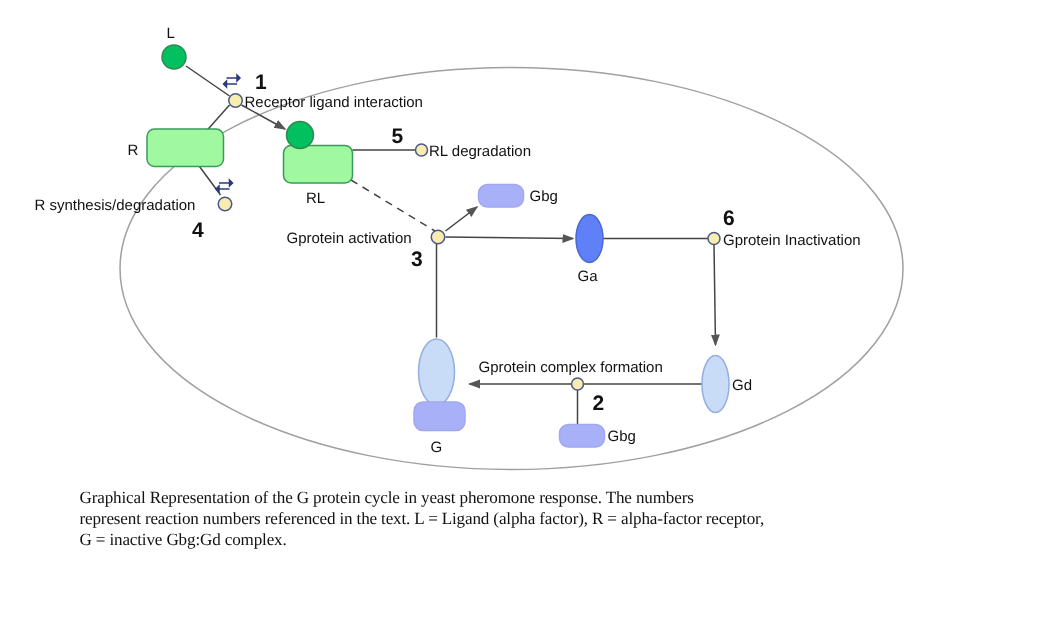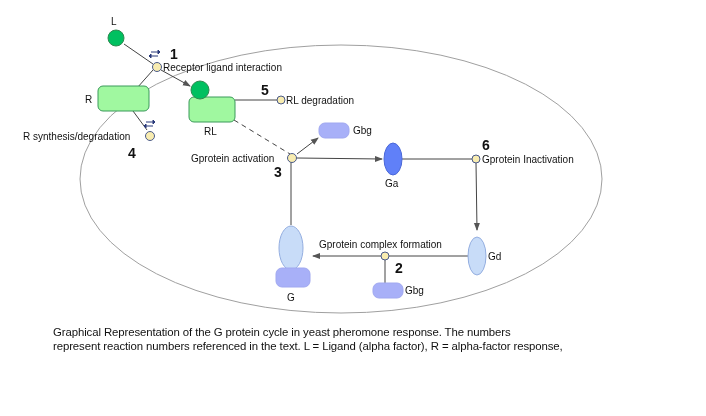--- a/index.html
+++ b/index.html
@@ -1,20 +1,20 @@
 <!DOCTYPE html>
 <html><head>
 <meta charset="utf-8">
 <style>
   html,body{margin:0;padding:0;background:#ffffff;}
   body{width:706px;height:416px;position:relative;overflow:hidden;font-family:"Liberation Sans",sans-serif;}
   svg{position:absolute;left:0;top:0;}
   .lbl{font-family:"Liberation Sans",sans-serif;font-size:10px;fill:#111;}
   .num{font-family:"Liberation Sans",sans-serif;font-size:14px;font-weight:bold;fill:#111;}
-  .caption{position:absolute;left:53px;top:325px;width:640px;font-family:Liberation Sans, sans-serif;font-size:11.4px;line-height:14px;color:#111;letter-spacing:-0.1px;}
+  .caption{position:absolute;left:53px;top:325px;width:640px;font-family:Liberation Serif, serif;font-size:11.4px;line-height:14px;color:#111;letter-spacing:-0.1px;}
   .caption div{white-space:nowrap;}
 </style>
 </head>
 <body>
 
 <svg width="706" height="416" viewBox="0 0 706 416">
   <defs>
     <marker id="arr" markerWidth="8" markerHeight="8" refX="7" refY="4" orient="auto" markerUnits="userSpaceOnUse">
       <path d="M0,1 L8,4 L0,7 Z" fill="#555"></path>
     </marker>
@@ -91,14 +91,15 @@
   <text class="num" x="170" y="59">1</text>
   <text class="num" x="128" y="158">4</text>
   <text class="num" x="261" y="95">5</text>
   <text class="num" x="274" y="177">3</text>
   <text class="num" x="482" y="150">6</text>
   <text class="num" x="395" y="273">2</text>
 </svg>
 
 <div class="caption">
   <div>Graphical Representation of the G protein cycle in yeast pheromone response. The numbers</div>
-  <div>represent reaction numbers referenced in the text.  L = Ligand (alpha factor), R = alpha-factor response,</div>
+  <div>represent reaction numbers referenced in the text.  L = Ligand (alpha factor), R = alpha-factor receptor,</div>
+  <div>G = inactive Gbg:Gd complex.</div>
 </div>
 
 </body></html>

